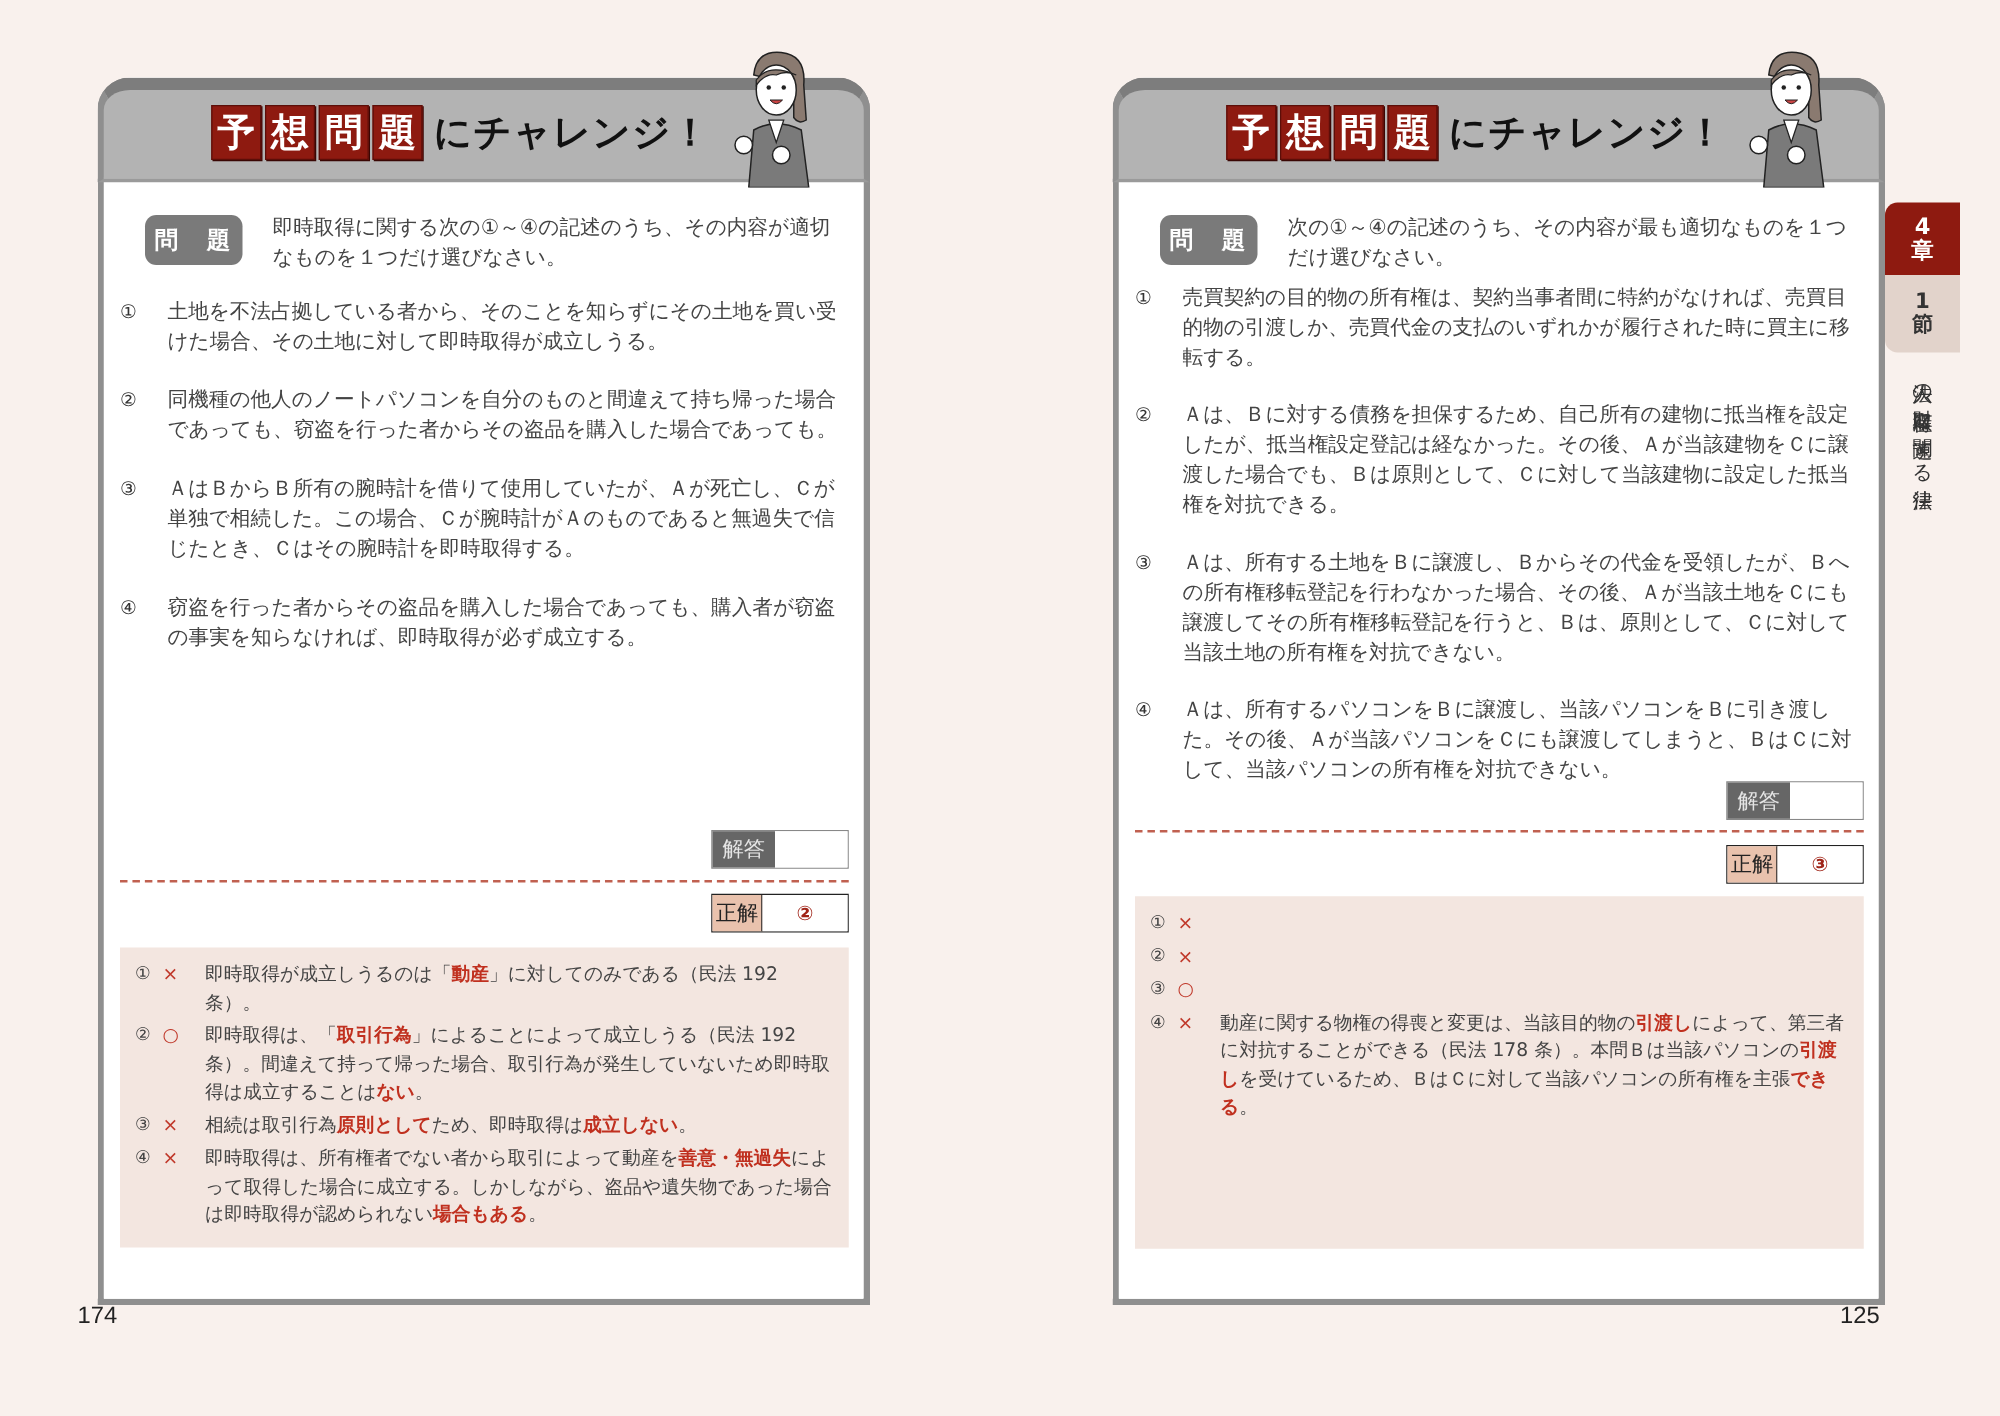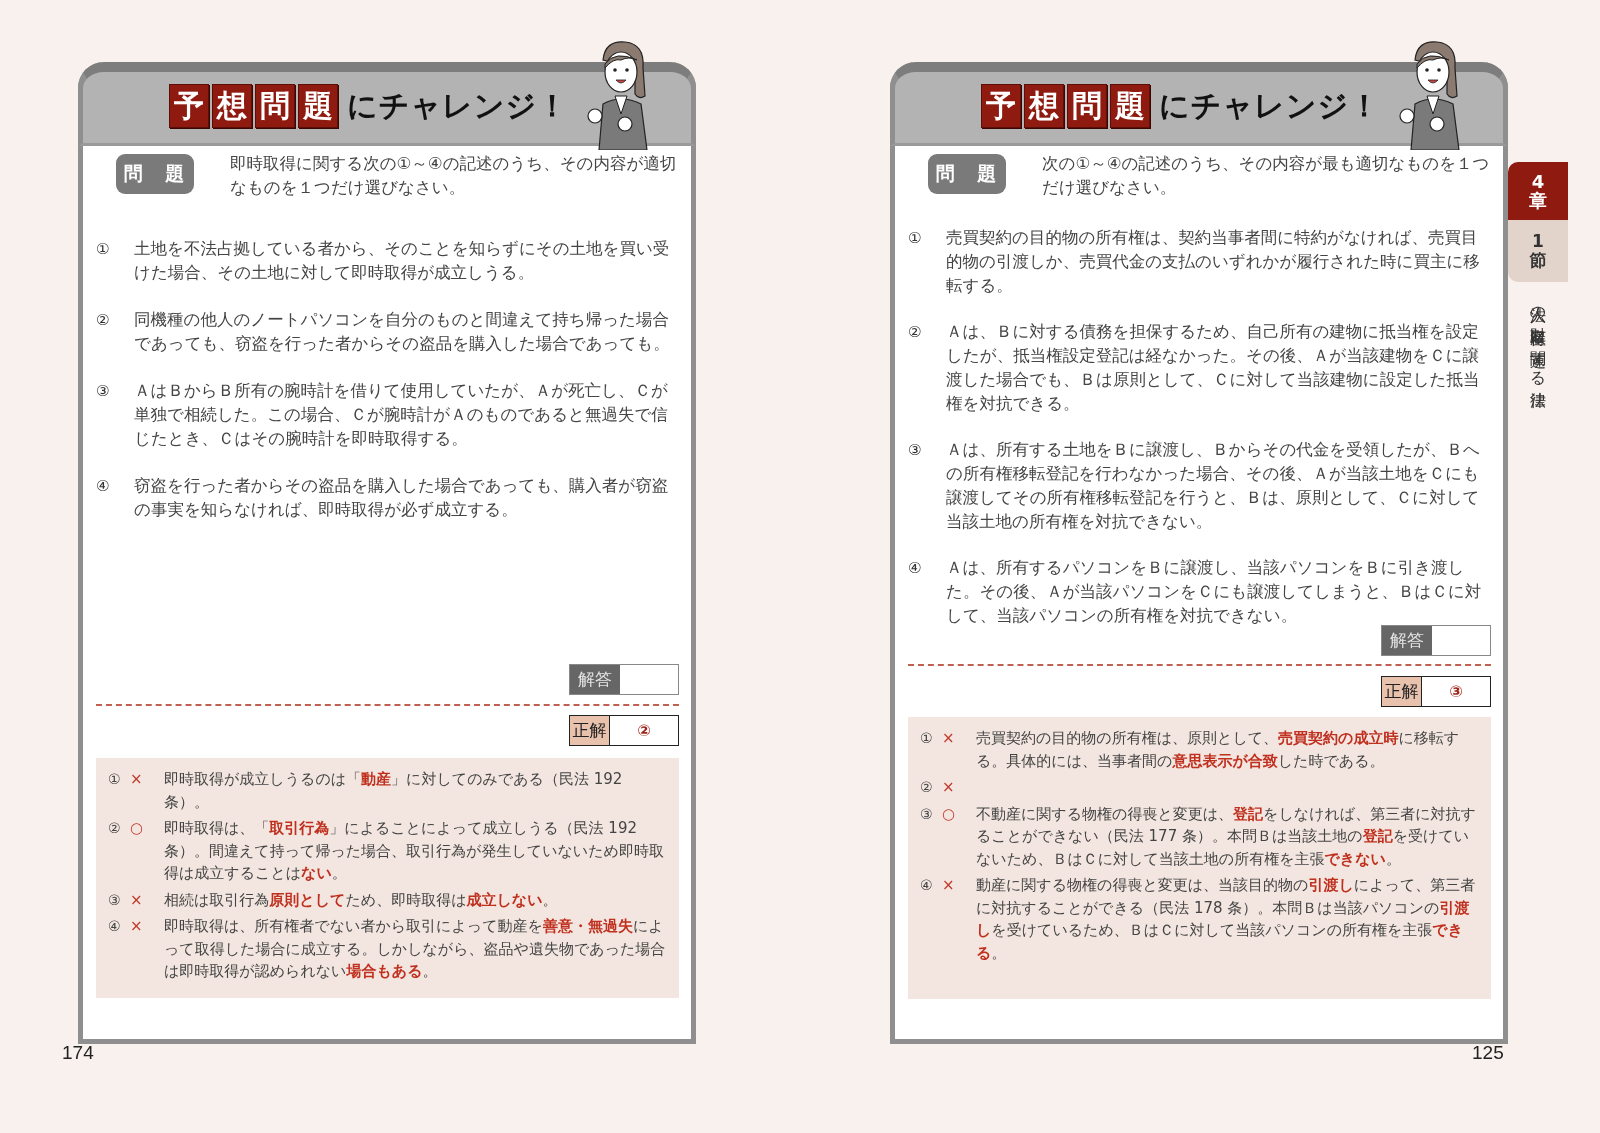--- a/index.html
+++ b/index.html
@@ -63,40 +63,40 @@
     position: absolute;
     right: 36px;
     top: -34px;
     width: 70px;
     height: 112px;
   }
 
   .question-row {
     position: absolute;
     left: 13px;
-    top: 90px;
+    top: 108px;
     right: 12px;
     display: flex;
     padding-left: 20px;
   }
   .mondai-badge {
     flex: 0 0 78px;
     height: 40px;
     background: #7a7a7a;
     color: #fff;
     font-weight: bold;
     font-size: 19px;
     border-radius: 9px;
     display: flex; align-items: center; justify-content: center;
     letter-spacing: 8px;
     padding-left: 6px;
     margin-top: 2px;
   }
   .question-text {
-    margin-left: 36px;
+    margin-left: 24px;
     font-size: 16.5px;
     line-height: 24px;
     color: #444;
   }
 
   .options {
     position: absolute;
     left: 13px;
     right: 12px;
   }
@@ -369,30 +369,28 @@
 
     <div class="correct-box" style="top:614px">
       <div class="correct-label">正解</div>
       <div class="correct-value">③</div>
     </div>
 
     <div class="explain" id="explain-right" style="top:655px; height:282px">
         <div class="exp-item">
           <span class="exp-num">①</span>
           <span class="exp-mark">×</span>
-          <span class="exp-text"><span>売買契約の目的物の所有権は、原則として、</span><span class="hl">売買契約の成立時</span><span>に移転する。具体的には、当事者間の</span><span class="hl">意思表示が合致</span><span>した時である。</span></span>
         </div>
         <div class="exp-item">
           <span class="exp-num">②</span>
           <span class="exp-mark">×</span>
         </div>
         <div class="exp-item">
           <span class="exp-num">③</span>
           <span class="exp-mark">○</span>
-          <span class="exp-text"><span>不動産に関する物権の得喪と変更は、</span><span class="hl">登記</span><span>をしなければ、第三者に対抗することができない（民法 177 条）。本問Ｂは当該土地の</span><span class="hl">登記</span><span>を受けていないため、ＢはＣに対して当該土地の所有権を主張</span><span class="hl">できない</span><span>。</span></span>
         </div>
         <div class="exp-item">
           <span class="exp-num">④</span>
           <span class="exp-mark">×</span>
           <span class="exp-text"><span>動産に関する物権の得喪と変更は、当該目的物の</span><span class="hl">引渡し</span><span>によって、第三者に対抗することができる（民法 178 条）。本問Ｂは当該パソコンの</span><span class="hl">引渡し</span><span>を受けているため、ＢはＣに対して当該パソコンの所有権を主張</span><span class="hl">できる</span><span>。</span></span>
         </div>
       </div>
   </div>
   <div class="page-number" style="left:672px">125</div>
 </div>

